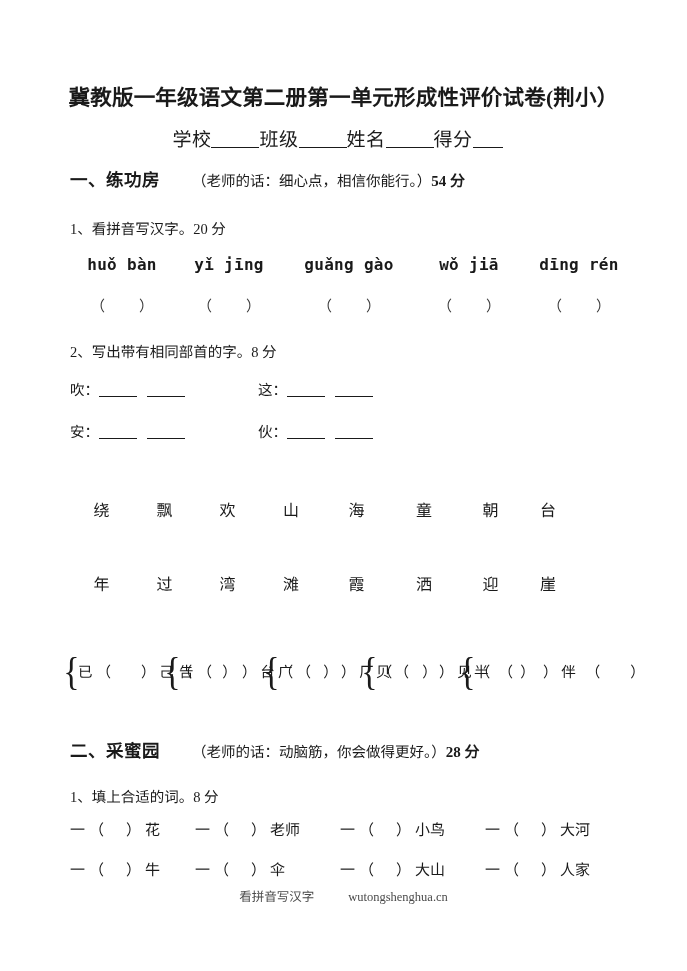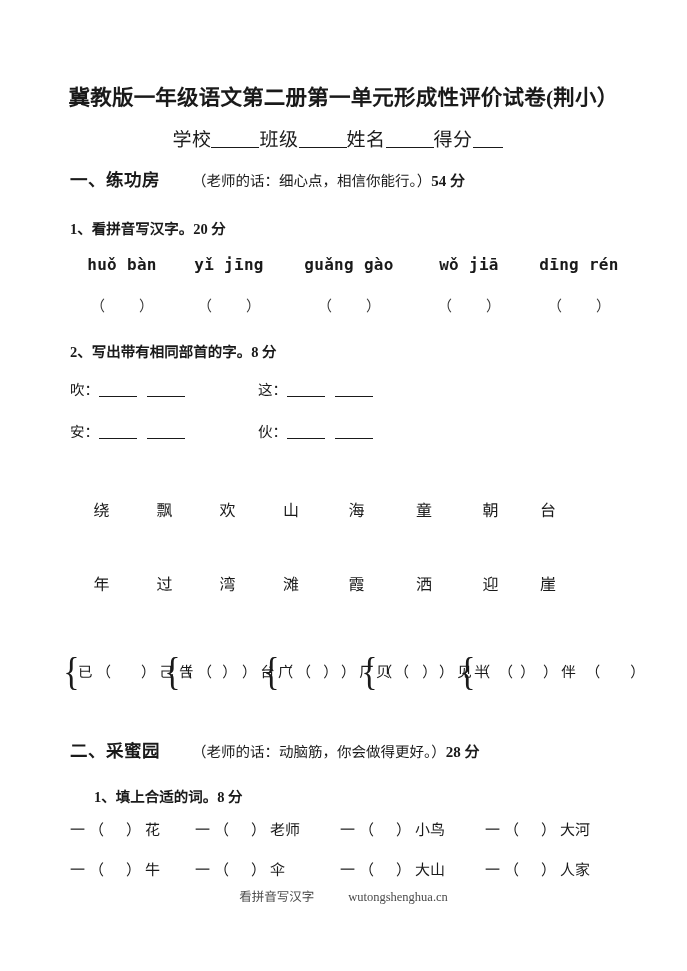--- a/index.html
+++ b/index.html
@@ -73,21 +73,20 @@
     font-weight: bold;
     font-size: 15px;
   }
 
   
   .q-label {
     position: absolute;
     left: 70px;
     font-size: 14.5px;
     white-space: nowrap;
-    font-weight: bold;
   }
 
   
   .row {
     position: absolute;
     left: 70px;
     right: 40px;
     white-space: nowrap;
   }
 
@@ -258,21 +257,21 @@
     <span class="brace">{</span><span class="pairs">
       <span class="pair-line"><span class="ch">半</span><span class="pl" style="margin-left:8px;">（</span><span class="pr">）</span></span>
       <span class="pair-line"><span class="ch">伴</span><span class="pl" style="margin-left:8px;">（</span><span class="pr">）</span></span>
     </span>
   </div>
 
   <div class="section-head" style="top:737px;">
     <span class="sec-name">二、</span><span class="sec-name">采蜜园</span><span class="sec-note">（老师的话：动脑筋，你会做得更好。）</span><span class="sec-score">28 分</span>
   </div>
 
-  <div class="q-label" style="top:785px;margin-left:24px;">1、填上合适的词。8 分</div>
+  <div class="q-label" style="top:785px;">1、填上合适的词。8 分</div>
 
   <div class="row fill-row" style="top:818px;">
     <span class="cell" style="width:125px;"><span>一</span><span class="pl">（</span><span class="pr">）</span><span>花</span></span><span class="cell" style="width:145px;"><span>一</span><span class="pl">（</span><span class="pr">）</span><span>老师</span></span><span class="cell" style="width:145px;"><span>一</span><span class="pl">（</span><span class="pr">）</span><span>小鸟</span></span><span class="cell" style="width:140px;"><span>一</span><span class="pl">（</span><span class="pr">）</span><span>大河</span></span>
   </div>
 
   <div class="row fill-row" style="top:858px;">
     <span class="cell" style="width:125px;"><span>一</span><span class="pl">（</span><span class="pr">）</span><span>牛</span></span><span class="cell" style="width:145px;"><span>一</span><span class="pl">（</span><span class="pr">）</span><span>伞</span></span><span class="cell" style="width:145px;"><span>一</span><span class="pl">（</span><span class="pr">）</span><span>大山</span></span><span class="cell" style="width:140px;"><span>一</span><span class="pl">（</span><span class="pr">）</span><span>人家</span></span>
   </div>
 
   <div class="watermark">

